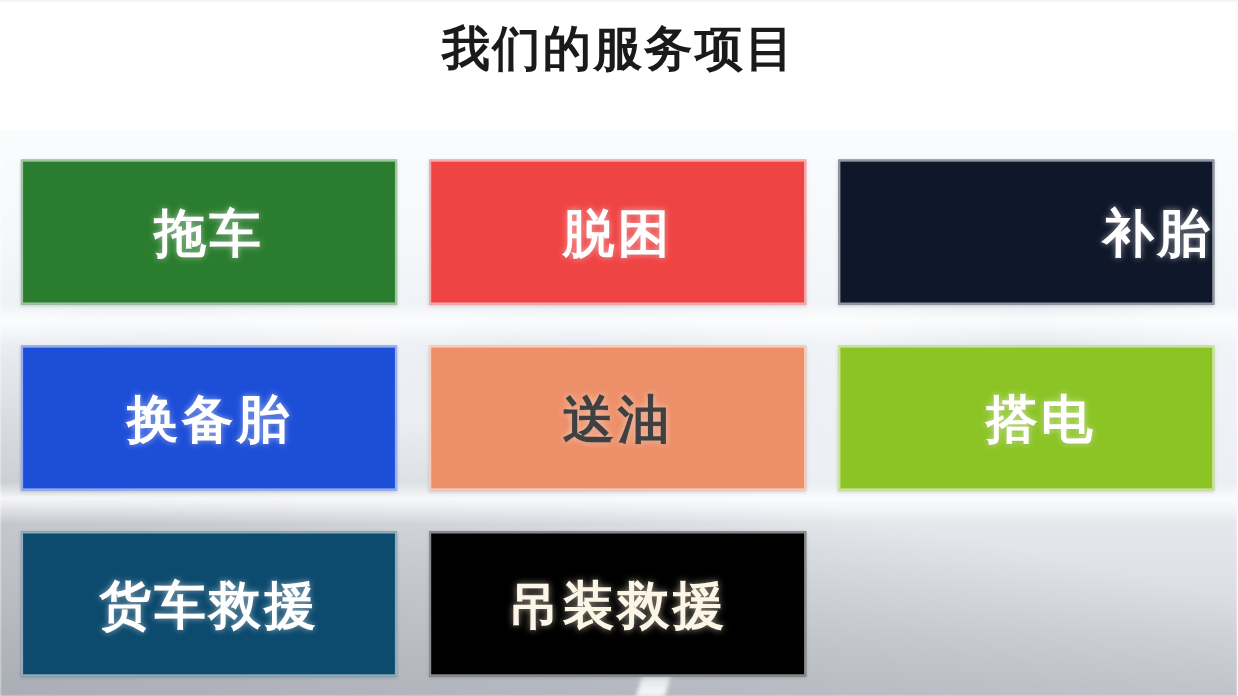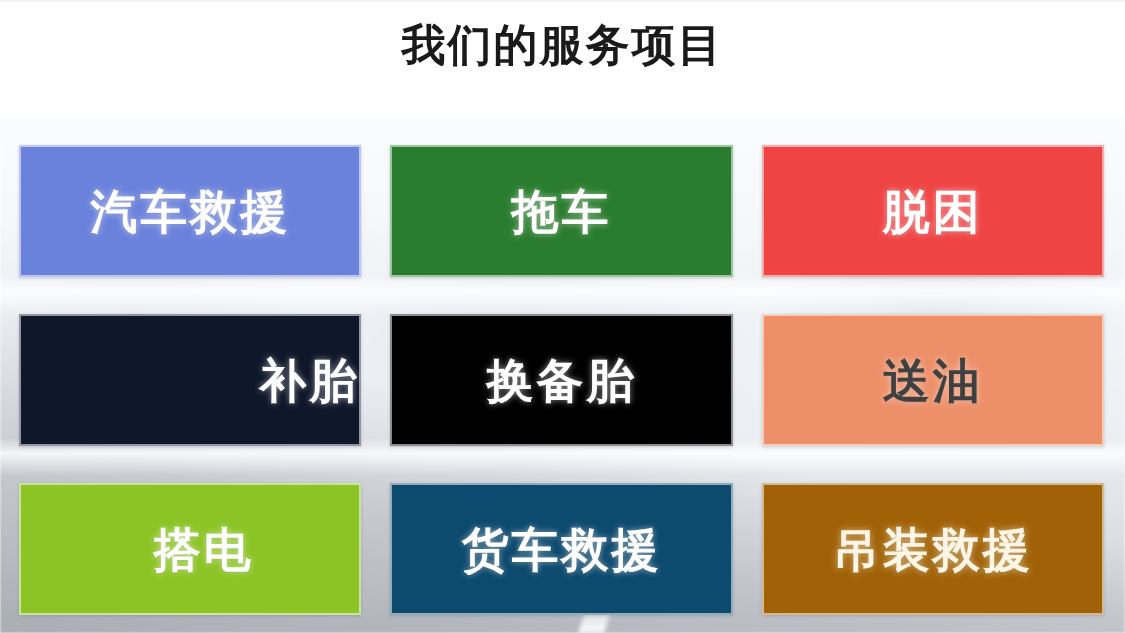--- a/index.html
+++ b/index.html
@@ -125,42 +125,39 @@
   <div class="bg-photo"></div>
   <div class="bg-white-top"></div>
   <div class="bg-top-line"></div>
   <div class="bg-stripe" style="top:276px;height:38px;"></div>
   <div class="bg-stripe" style="top:438px;height:38px;"></div>
   <div class="bg-roadline"></div>
 
   <div class="title">我们的服务项目</div>
 
   <div class="grid">
-    <div class="tile" style="background-color: rgb(107, 130, 220);">
-      <span class="tile-label" style="color: rgb(255, 255, 255);">汽车救援</span>
-    </div>
     <div class="tile" style="background-color: rgb(42, 125, 46);">
       <span class="tile-label" style="color: rgb(255, 255, 255);">拖车</span>
     </div>
     <div class="tile" style="background-color: #ef4444;">
       <span class="tile-label" style="color: rgb(255, 255, 255);">脱困</span>
     </div>
     <div class="tile" style="background-color: #0f172a; justify-content: flex-end;">
       <span class="tile-label" style="color: rgb(255, 255, 255);">补胎</span>
     </div>
-    <div class="tile" style="background-color: #000000;">
+    <div class="tile" style="background-color: #1d4ed8;">
       <span class="tile-label" style="color: rgb(255, 255, 255);">换备胎</span>
     </div>
     <div class="tile" style="background-color: rgb(237, 144, 105);">
       <span class="tile-label" style="color: #404040;">送油</span>
     </div>
     <div class="tile" style="background-color: rgb(140, 196, 38); padding-left: 27px;">
       <span class="tile-label" style="color: rgb(255, 255, 255);">搭电</span>
     </div>
     <div class="tile" style="background-color: #0c4a6e;">
       <span class="tile-label" style="color: rgb(255, 255, 255);">货车救援</span>
     </div>
-    <div class="tile" style="background-color: #a16207;">
+    <div class="tile" style="background-color: #000000;">
       <span class="tile-label warm" style="color: rgb(253, 246, 230);">吊装救援</span>
     </div>
   </div>
 
 </div>
 
 </body></html>

